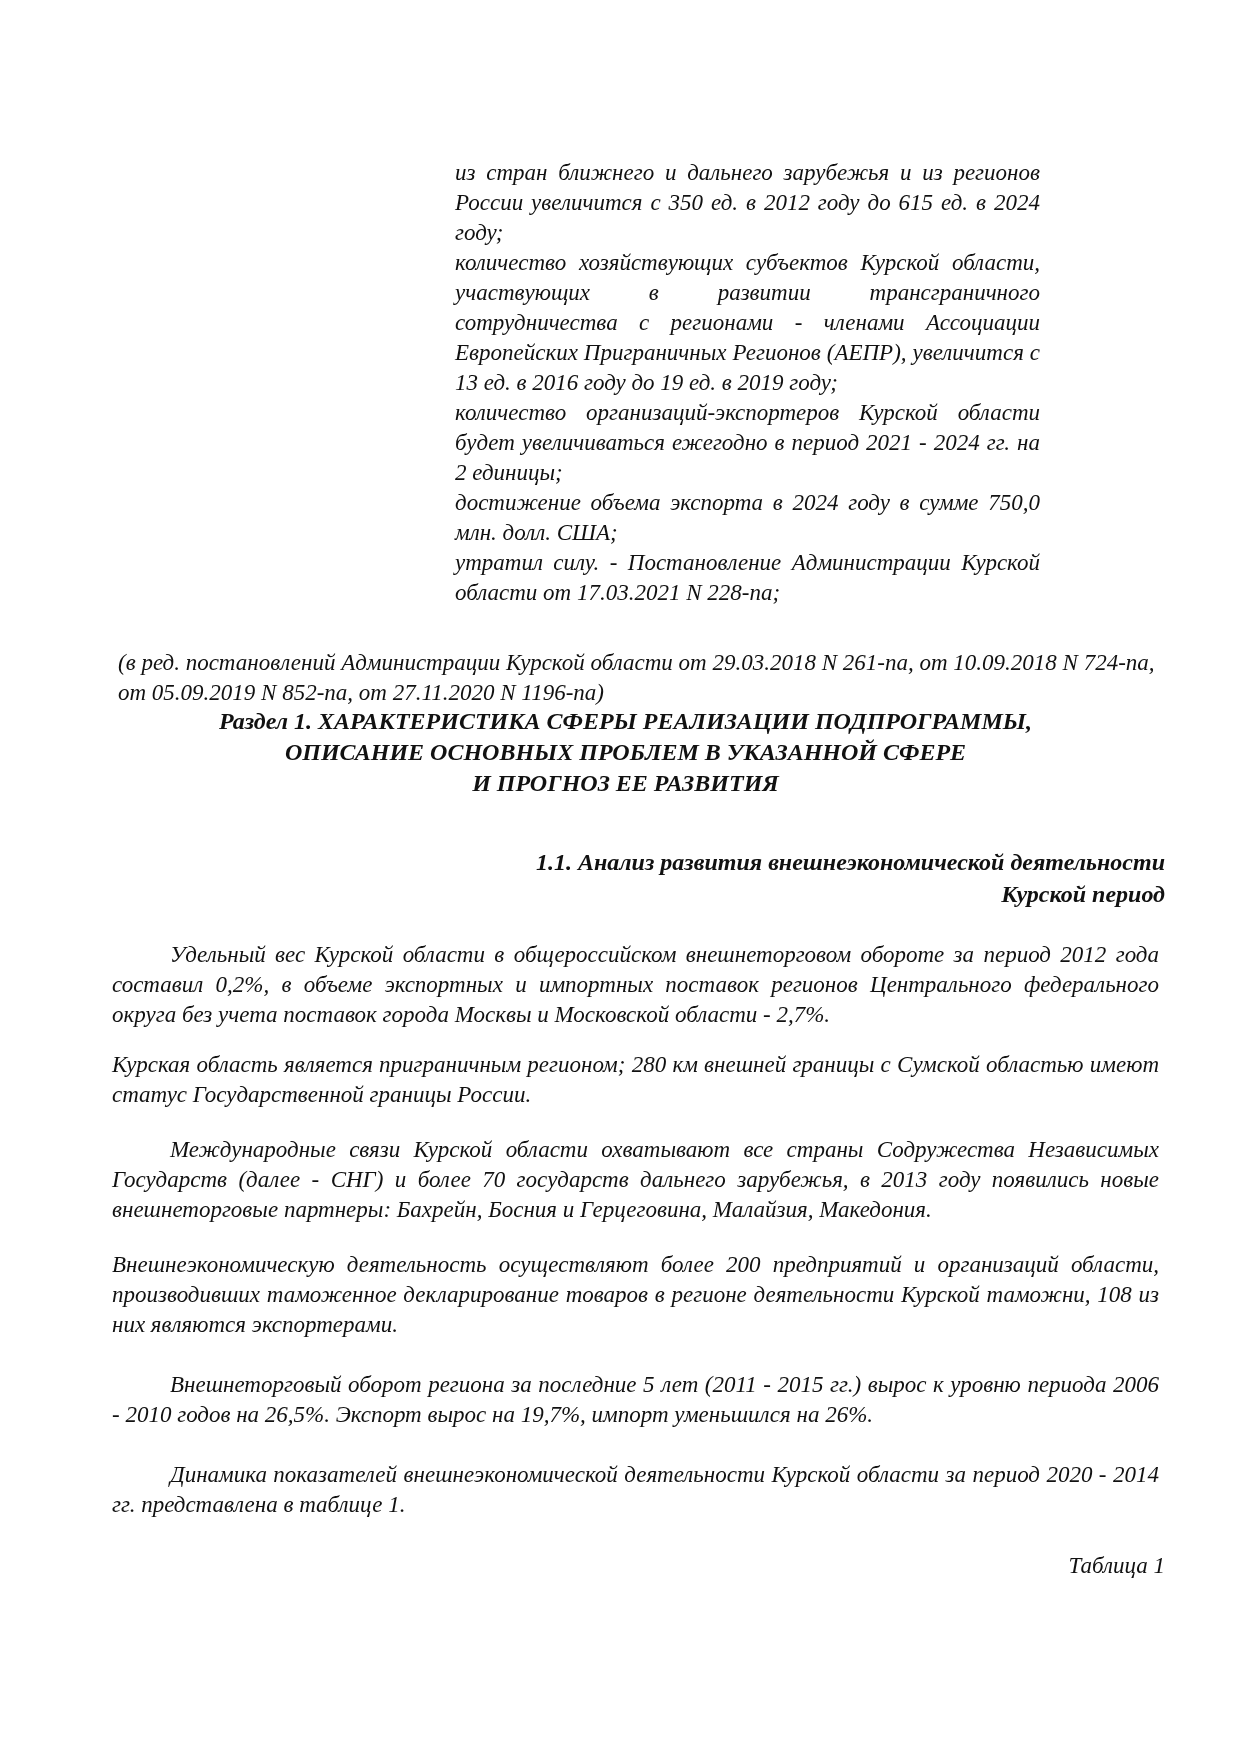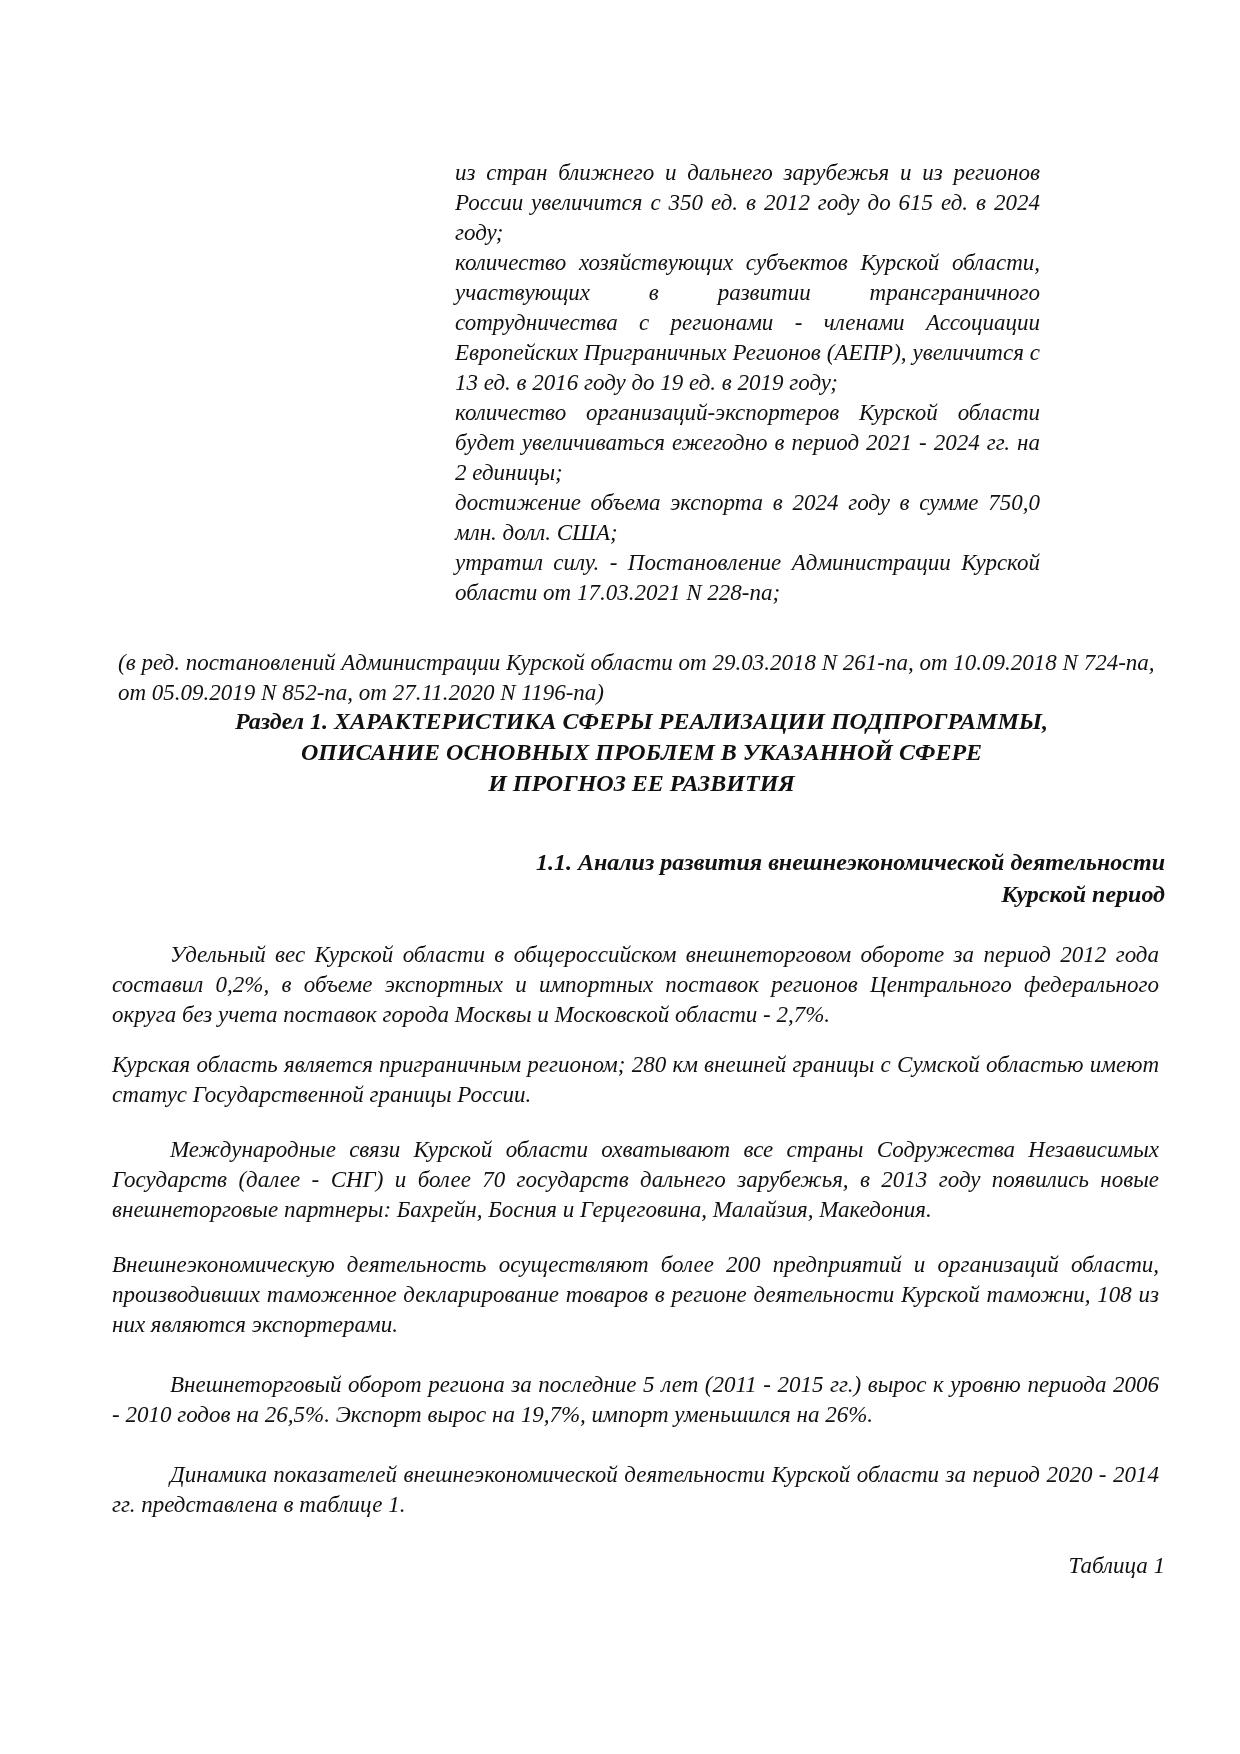--- a/index.html
+++ b/index.html
@@ -16,21 +16,21 @@
       position: absolute; left: 455px; top: 158px; width: 585px;
       text-align: justify;
     }
     .indented-block p { margin: 0; text-align: justify; text-align-last: left; }
     .amend {
       position: absolute; left: 118px; top: 640px; width: 1047px;
       text-align: left;
       margin-top: 8px;
     }
     .heading {
-      position: absolute; left: 118px; top: 706px; width: 1047px;
+      position: absolute; left: 102px; top: 706px; width: 1047px;
       text-align: center; font-weight: bold; font-size: 24px; line-height: 31px;
       margin: 0;
     }
     .subheading {
       position: absolute; left: 118px; top: 846px; width: 1047px;
       text-align: right; font-weight: bold; font-size: 24px; line-height: 32px;
       margin: 0;
     }
     .para {
       position: absolute; left: 112px; width: 1047px; margin: 0;

